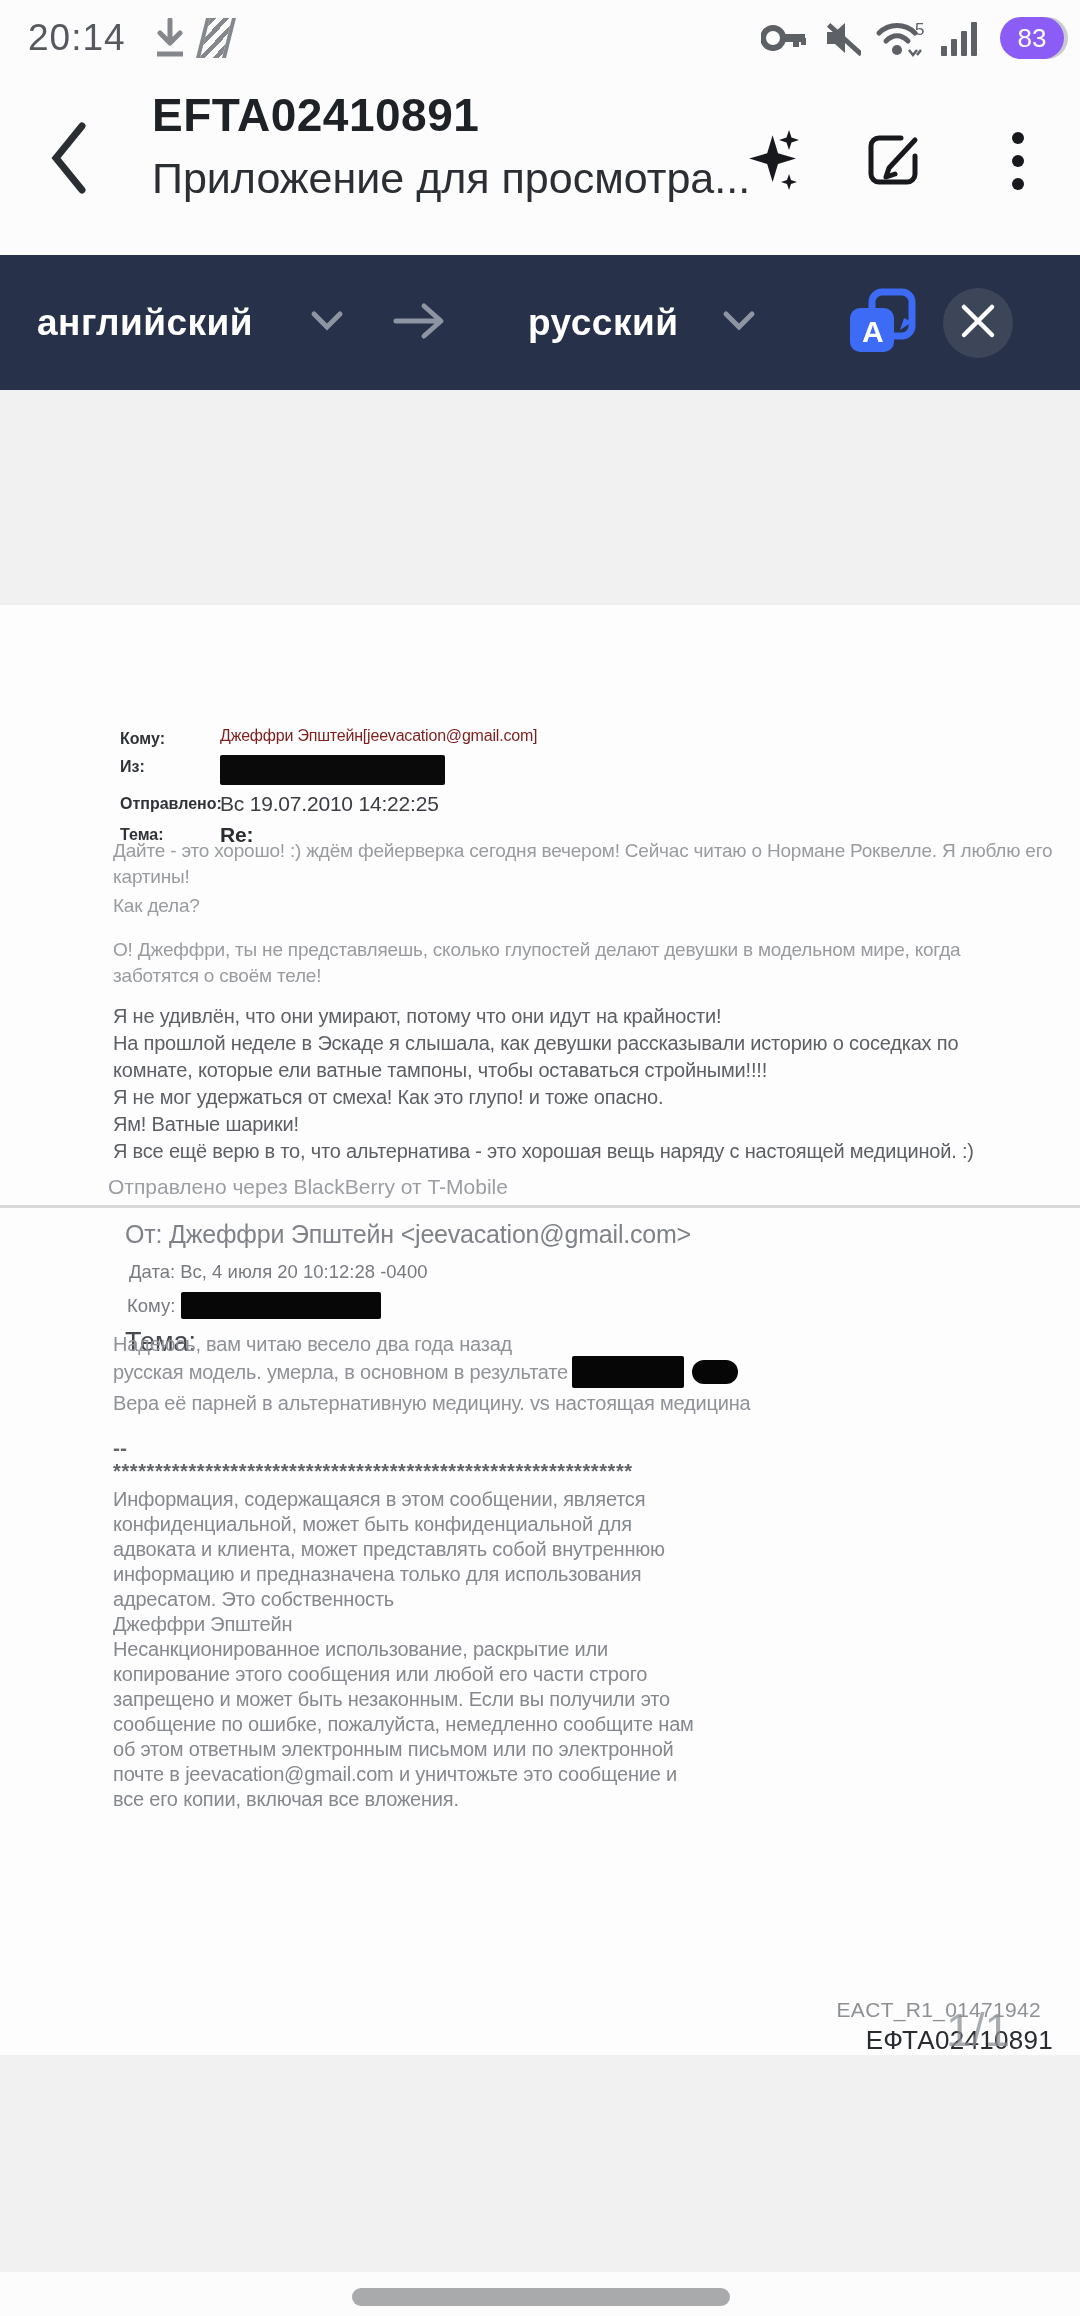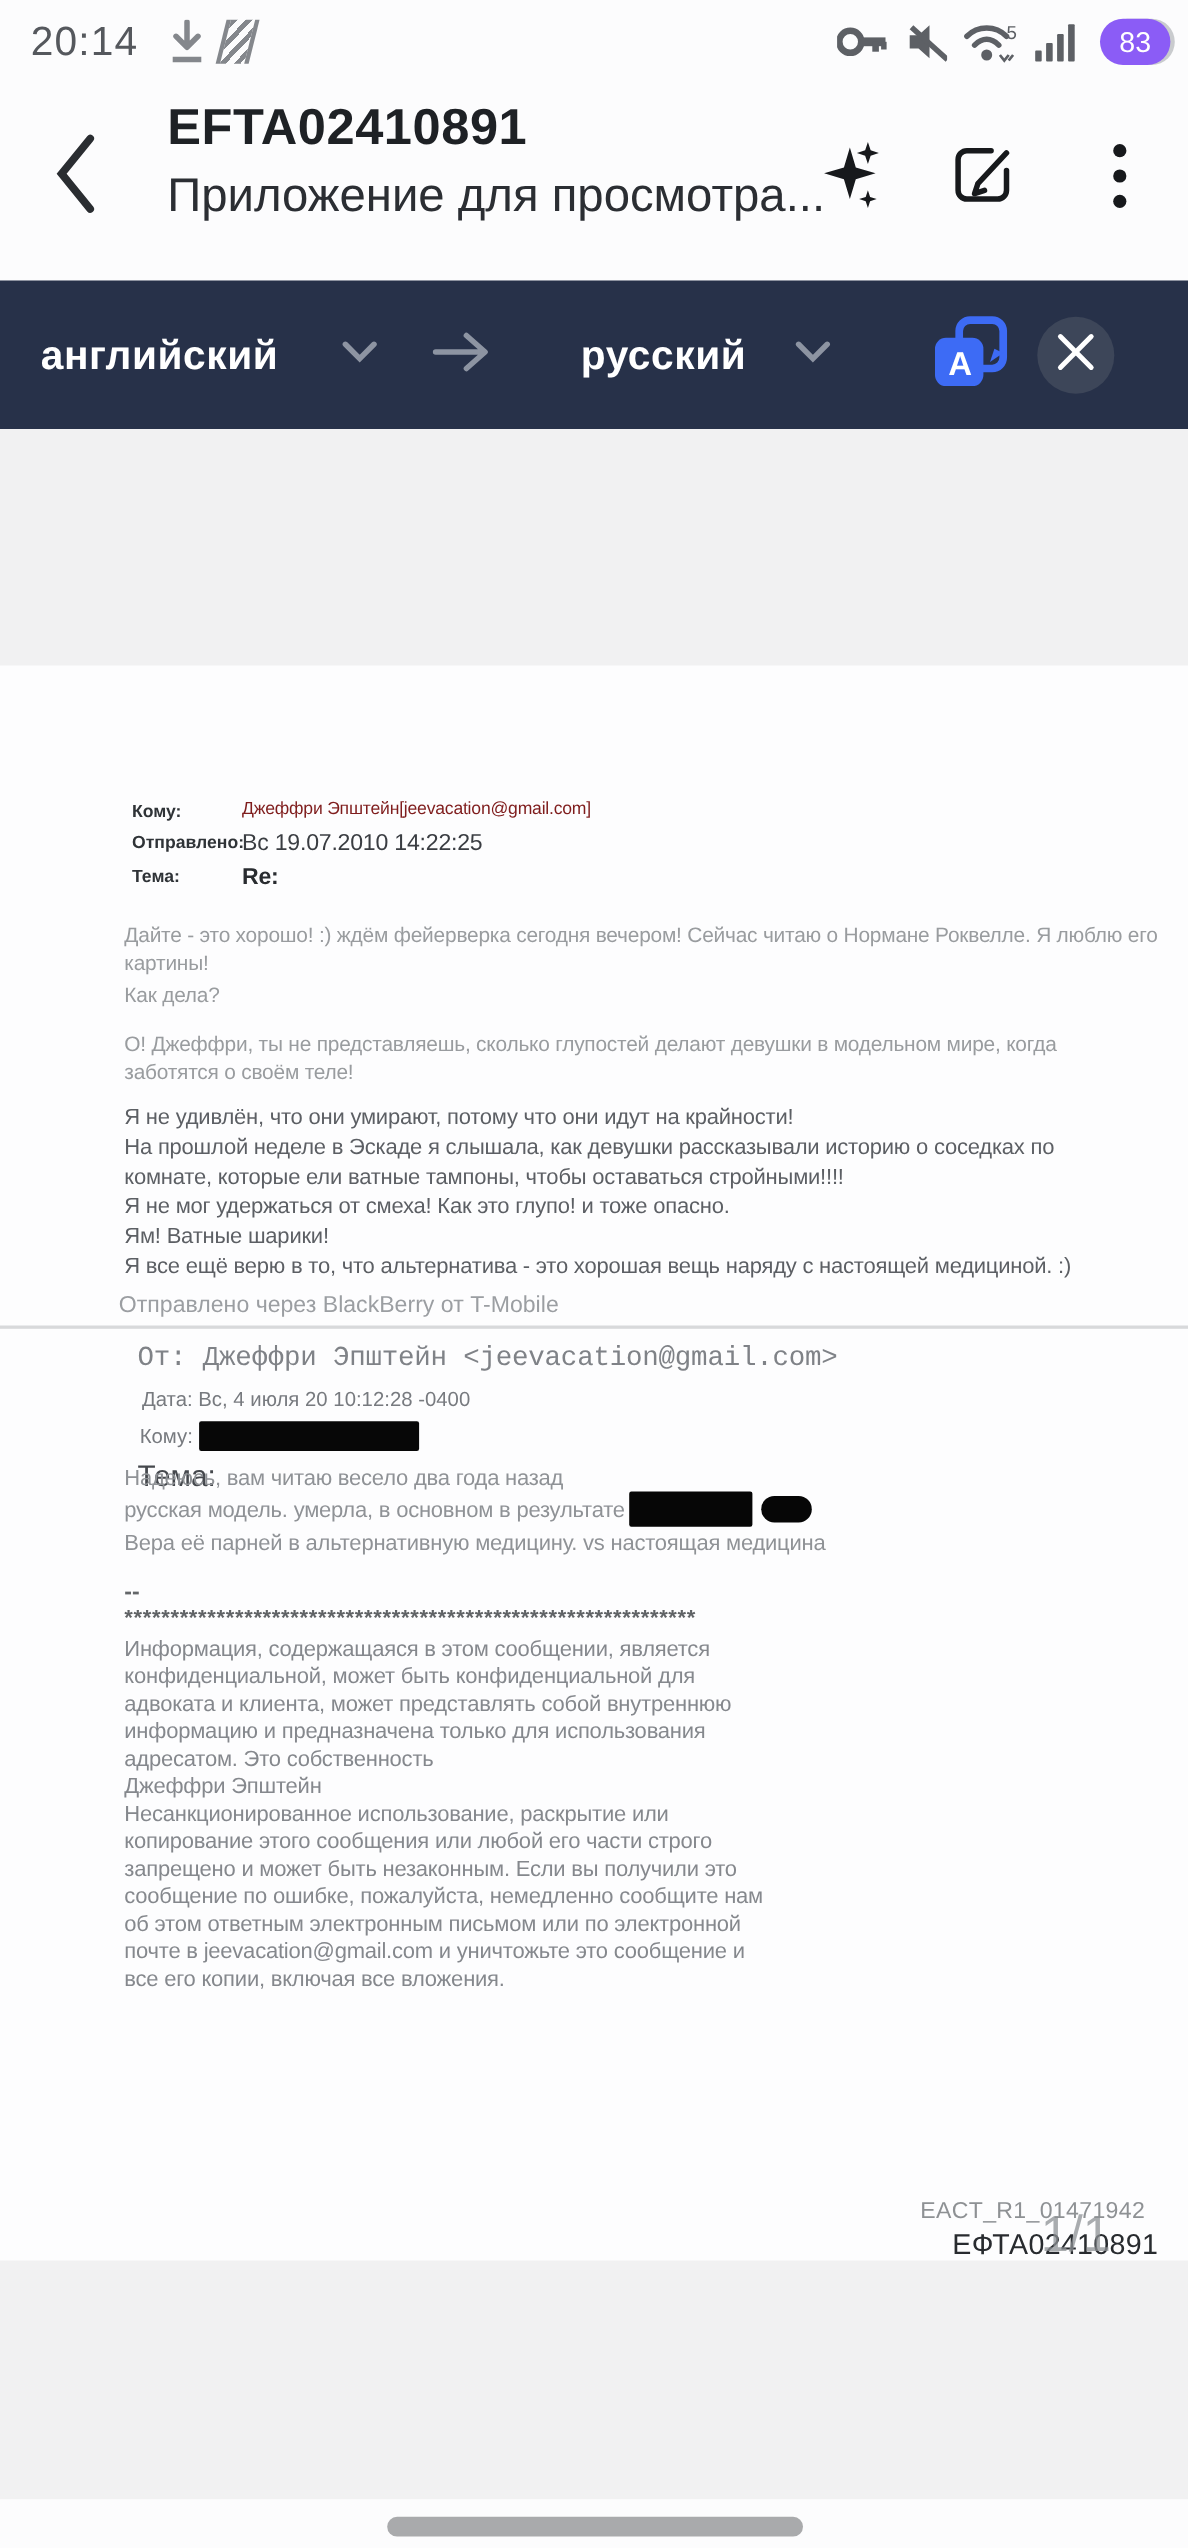--- a/index.html
+++ b/index.html
@@ -50,21 +50,21 @@
   .body1{position:absolute;left:113px;top:233px;width:960px;}
   .p-light{font-size:19px;line-height:26px;letter-spacing:-0.2px;color:#999c9f;white-space:pre-line;margin:0 0 3px 0;}
   .p-light.kak{margin:0 0 18px 0;}
   .p-light.p3{margin:0 0 14px 0;}
   .p-dark{font-size:20px;line-height:27px;letter-spacing:-0.2px;color:#5c5f64;white-space:pre-line;margin:0 0 10px 0;}
   .sig1{font-size:21px;color:#9b9ea2;margin-top:8px;margin-left:-5px;}
 
   .divider{position:absolute;left:0;top:600px;width:1080px;height:3px;background:#d8d9db;}
 
   .email2-head{position:absolute;left:125px;top:615px;}
-  .from-line{font-size:25px;color:#7f8287;margin-bottom:12px;letter-spacing:-0.2px;font-family:Liberation Mono, monospace;}
+  .from-line{font-size:25px;color:#7f8287;margin-bottom:12px;letter-spacing:-0.2px;}
   .meta-line{font-size:18.5px;color:#777a7f;margin-bottom:9px;margin-left:4px;}
   .to2-row{display:flex;align-items:center;margin-left:2px;margin-bottom:8px;}
   .to2-label{font-size:18.5px;color:#777a7f;margin-right:6px;}
   .redact2{display:inline-block;width:200px;height:27px;background:#070707;border-radius:2px;}
   .subject2{font-size:27px;font-weight:500;color:#45484d;}
 
   .body2{position:absolute;left:113px;top:728px;width:820px;}
   .b2-line{font-size:20px;line-height:23px;letter-spacing:-0.2px;color:#8f9296;}
   .redact3{display:inline-block;width:112px;height:32px;background:#060606;border-radius:2px;vertical-align:-9px;margin-left:4px;}
   .redact3b{display:inline-block;width:46px;height:24px;background:#060606;border-radius:12px;vertical-align:-5px;margin-left:8px;}
@@ -245,20 +245,24 @@
       </span>
     </div>
   </div>
 
   <div class="page">
 
     <div class="email1-header">
       <div class="eh-row">
         <span class="eh-label">Кому:</span>
         <span class="eh-val">Джеффри Эпштейн[jeevacation@gmail.com]</span>
+      </div>
+      <div class="eh-row">
+        <span class="eh-label">Из:</span>
+        <span class="redact1"></span>
       </div>
       <div class="eh-row">
         <span class="eh-label">Отправлено:</span>
         <span class="eh-val sent">Вс 19.07.2010 14:22:25</span>
       </div>
       <div class="eh-row">
         <span class="eh-label">Тема:</span>
         <span class="eh-val subj">Re:</span>
       </div>
     </div>

